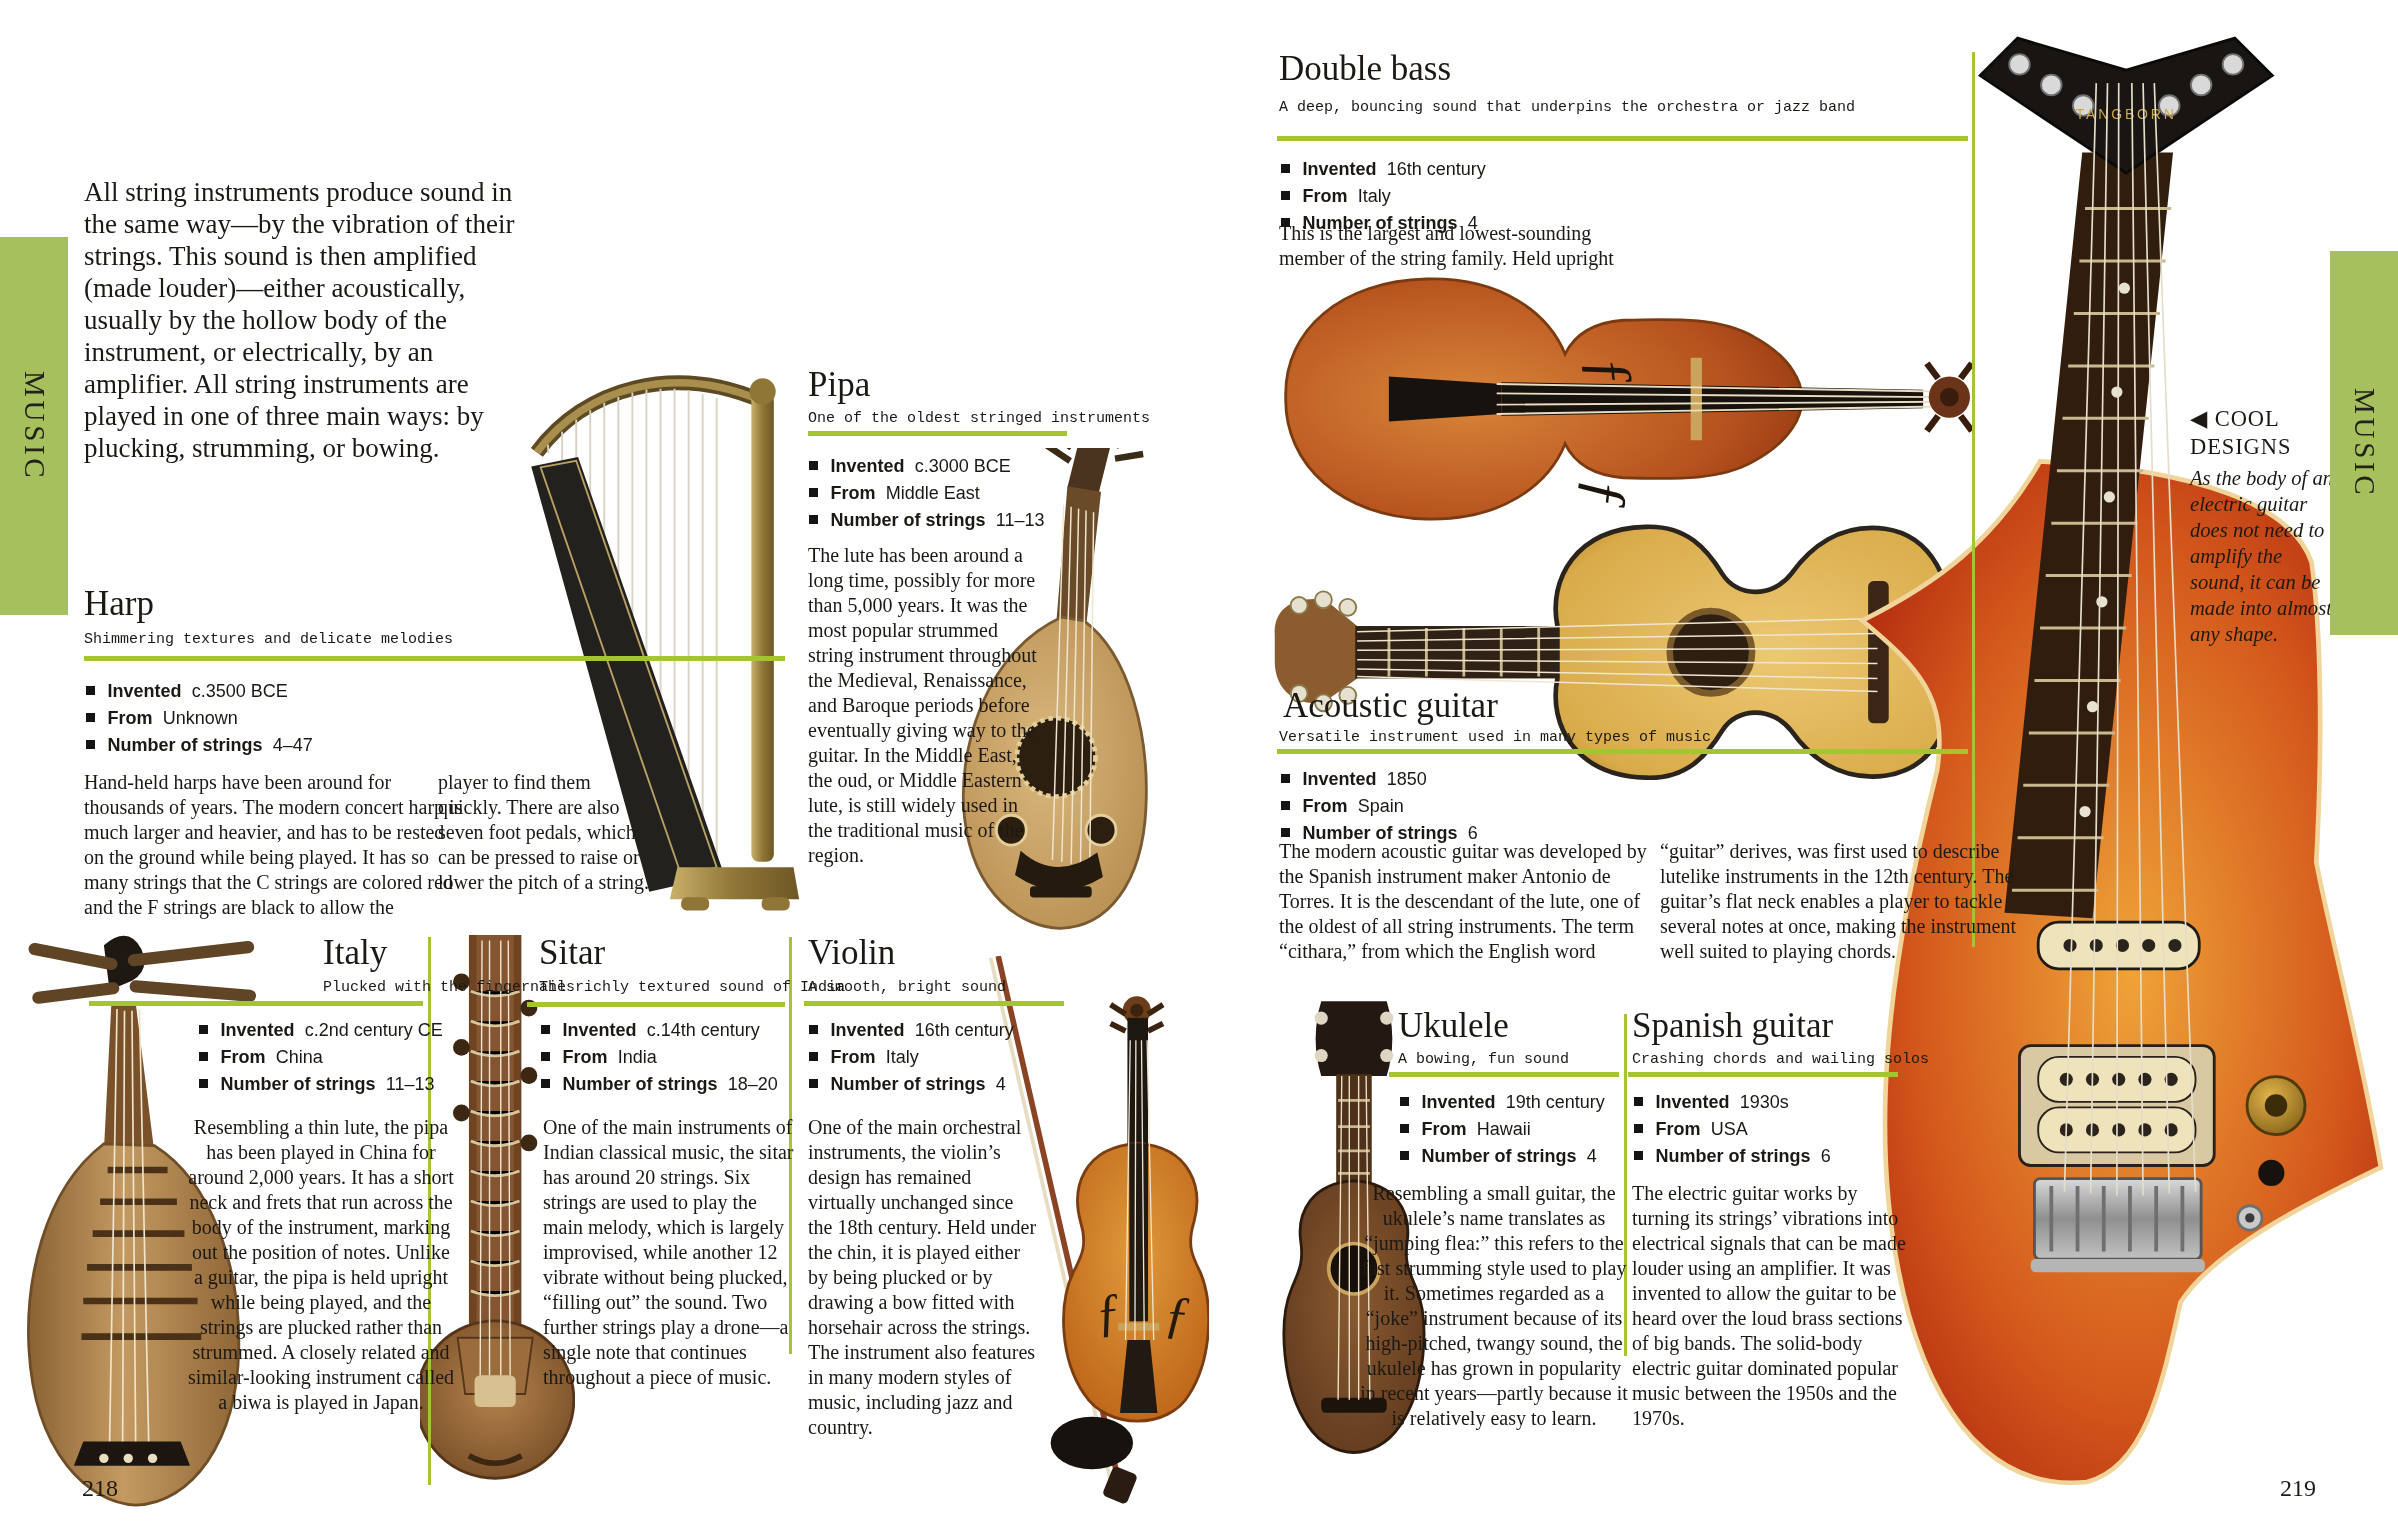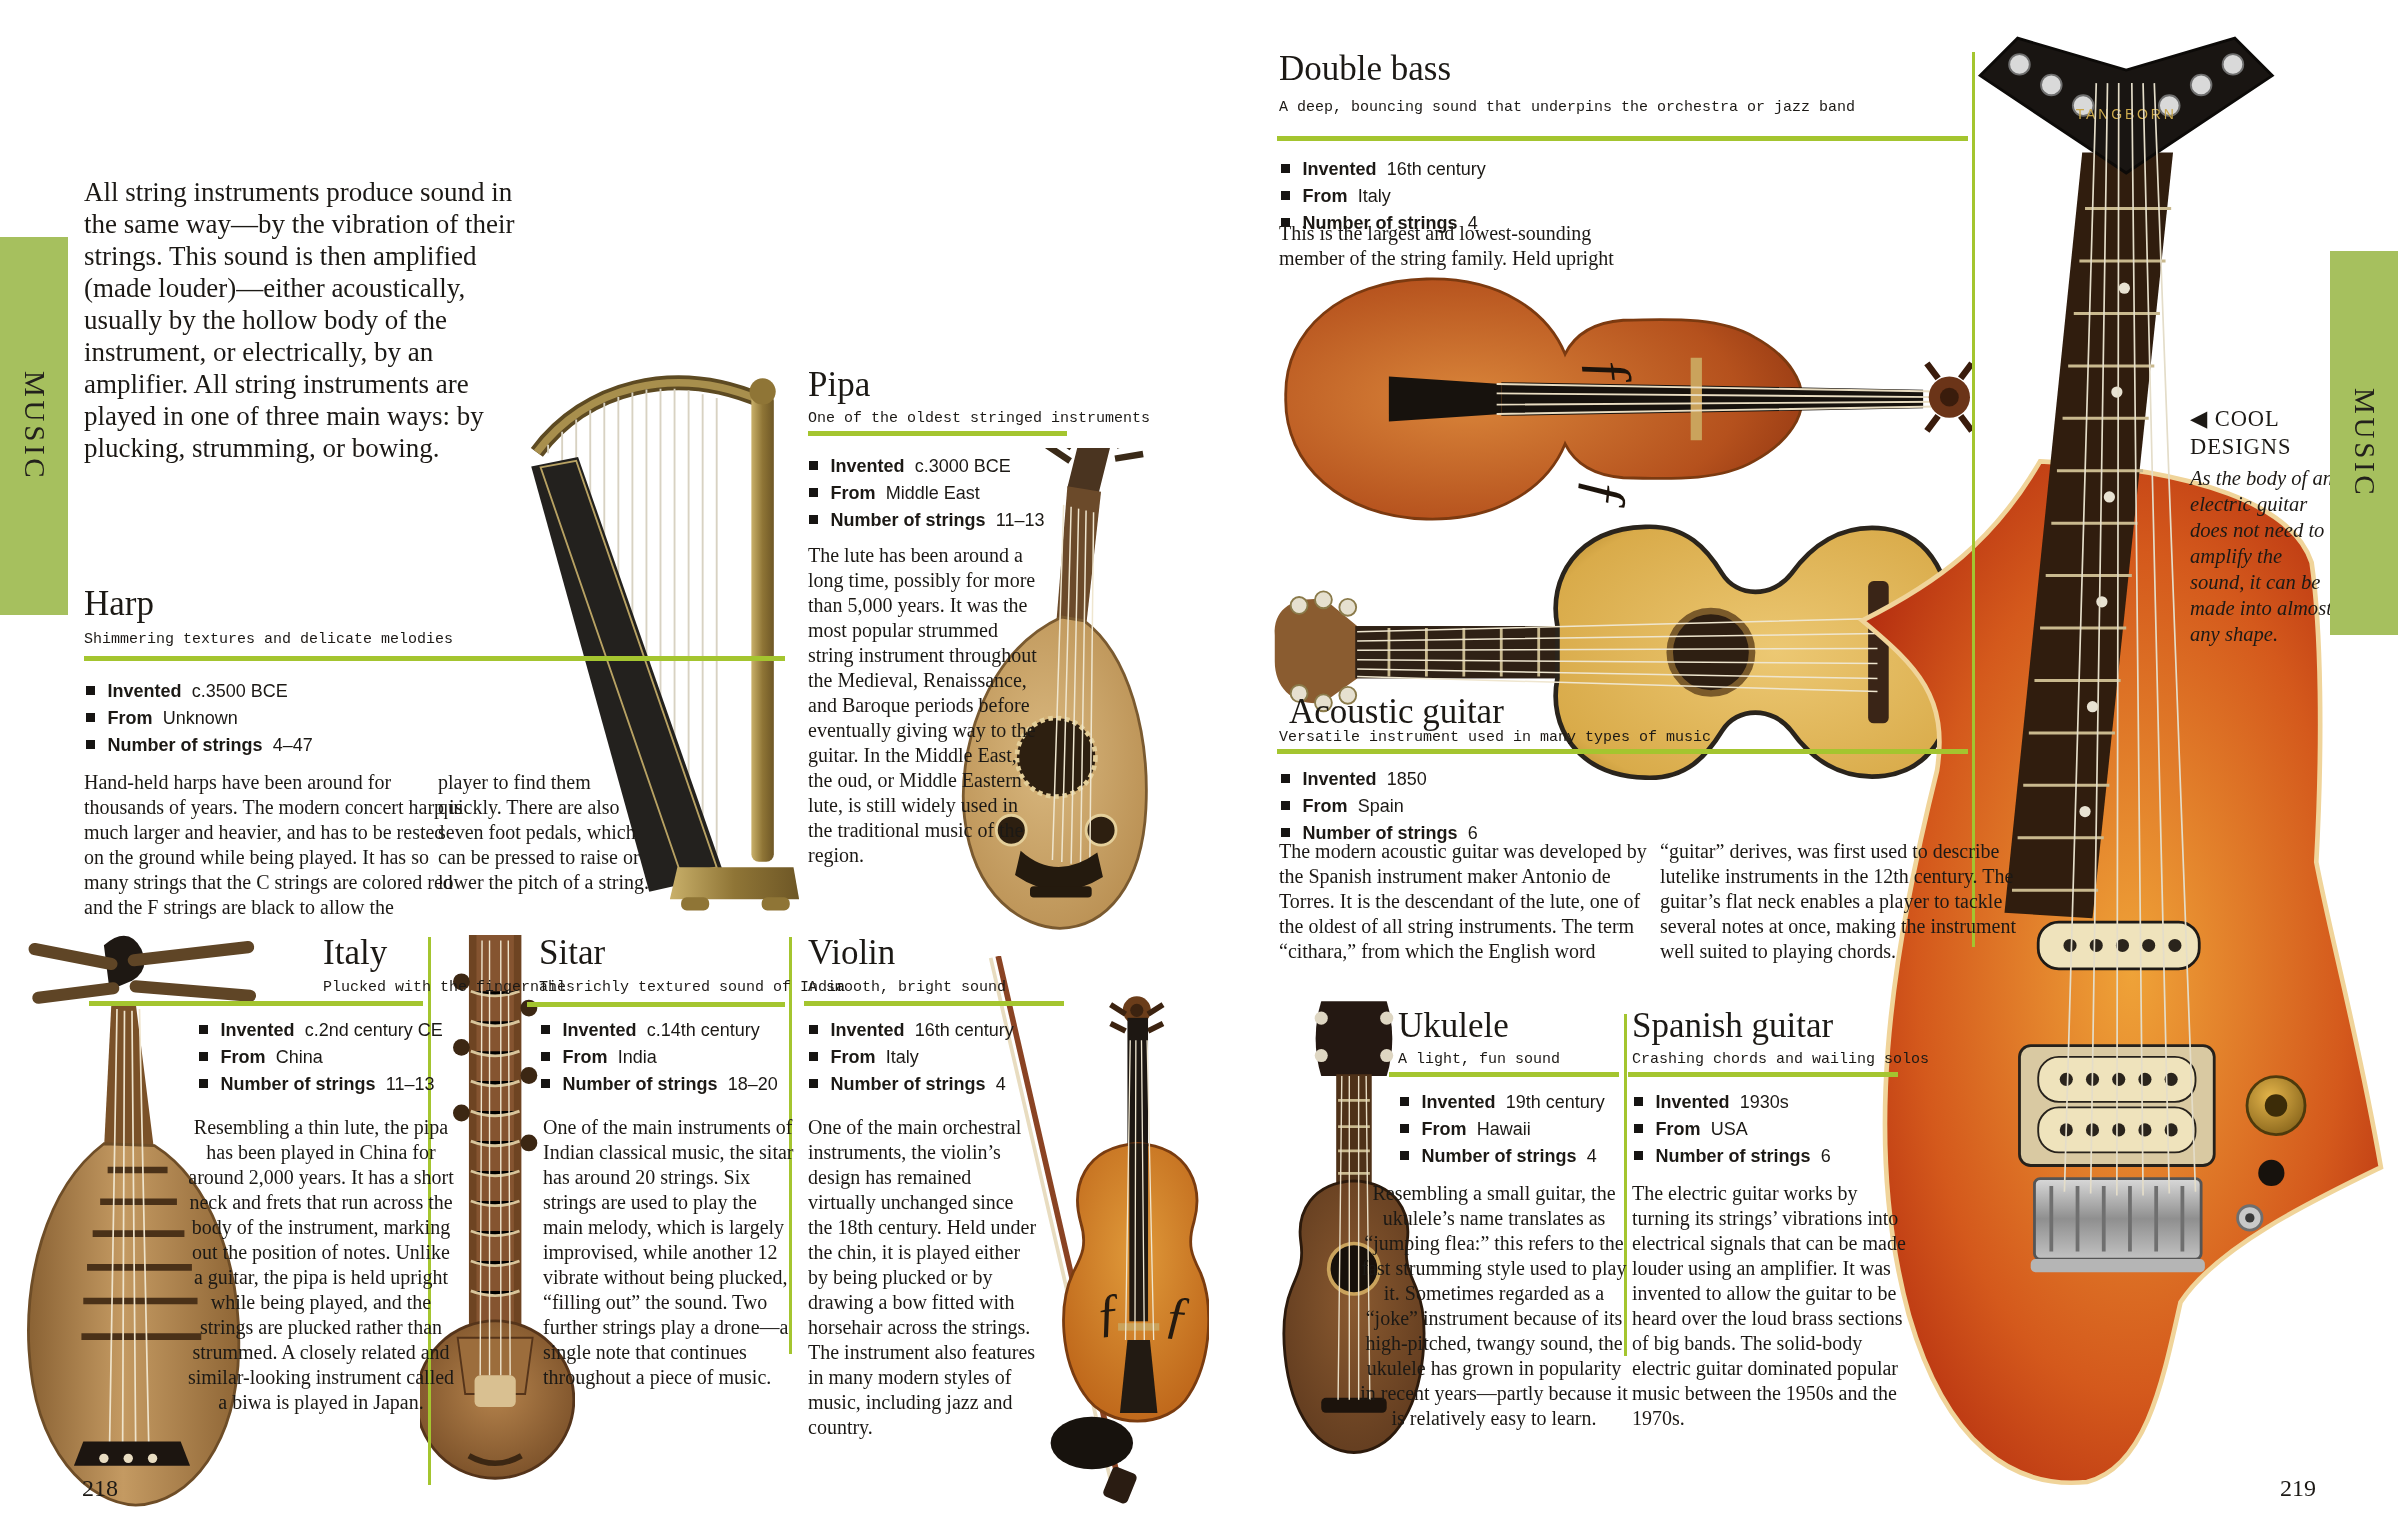--- a/index.html
+++ b/index.html
@@ -381,32 +381,32 @@
 
   <h2 class="txt sec-h" style="left:1279px;top:51px;margin:0">Double bass</h2>
   <p class="txt tagline" style="left:1279px;top:99px;margin:0">A deep, bouncing sound that underpins the orchestra or jazz band</p>
   <div class="txt facts" style="left:1281px;top:156px">
     <div class="fact"><span class="sq"></span><b>Invented</b><span class="fv">16th century</span></div>
     <div class="fact"><span class="sq"></span><b>From</b><span class="fv">Italy</span></div>
     <div class="fact"><span class="sq"></span><b>Number of strings</b><span class="fv">4</span></div>
   </div>
   <p class="txt body" style="left:1279px;top:221px;width:379px;margin:0">This is the largest and lowest-sounding member of the string family. Held upright</p>
 
-  <h2 class="txt sec-h" style="left:1279px;top:684px;margin:10px">Acoustic guitar</h2>
+  <h2 class="txt sec-h" style="left:1279px;top:684px;margin:4px">Acoustic guitar</h2>
   <p class="txt tagline" style="left:1279px;top:729px;margin:0">Versatile instrument used in many types of music</p>
   <div class="txt facts" style="left:1281px;top:766px">
     <div class="fact"><span class="sq"></span><b>Invented</b><span class="fv">1850</span></div>
     <div class="fact"><span class="sq"></span><b>From</b><span class="fv">Spain</span></div>
     <div class="fact"><span class="sq"></span><b>Number of strings</b><span class="fv">6</span></div>
   </div>
   <p class="txt body" style="left:1279px;top:839px;width:379px;margin:0">The modern acoustic guitar was developed by the Spanish instrument maker Antonio de Torres. It is the descendant of the lute, one of the oldest of all string instruments. The term “cithara,” from which the English word</p>
   <p class="txt body" style="left:1660px;top:839px;width:392px;margin:0">“guitar” derives, was first used to describe lutelike instruments in the 12th century. The guitar’s flat neck enables a player to tackle several notes at once, making the instrument well suited to playing chords.</p>
 
   <h2 class="txt sec-h" style="left:1398px;top:1008px;margin:0">Ukulele</h2>
-  <p class="txt tagline" style="left:1398px;top:1051px;margin:0">A light, fun sound</p>
+  <p class="txt tagline" style="left:1398px;top:1051px;margin:0">A bowing, fun sound</p>
   <div class="txt facts" style="left:1400px;top:1089px">
     <div class="fact"><span class="sq"></span><b>Invented</b><span class="fv">19th century</span></div>
     <div class="fact"><span class="sq"></span><b>From</b><span class="fv">Hawaii</span></div>
     <div class="fact"><span class="sq"></span><b>Number of strings</b><span class="fv">4</span></div>
   </div>
   <p class="txt body ctr" style="left:1357px;top:1181px;width:274px;margin:0">Resembling a small guitar, the ukulele’s name translates as “jumping flea:” this refers to the fast strumming style used to play it. Sometimes regarded as a “joke” instrument because of its high-pitched, twangy sound, the ukulele has grown in popularity in recent years—partly because it is relatively easy to learn.</p>
 
   <h2 class="txt sec-h" style="left:1632px;top:1008px;margin:0">Spanish guitar</h2>
   <p class="txt tagline" style="left:1632px;top:1051px;margin:0">Crashing chords and wailing solos</p>
   <div class="txt facts" style="left:1634px;top:1089px">

